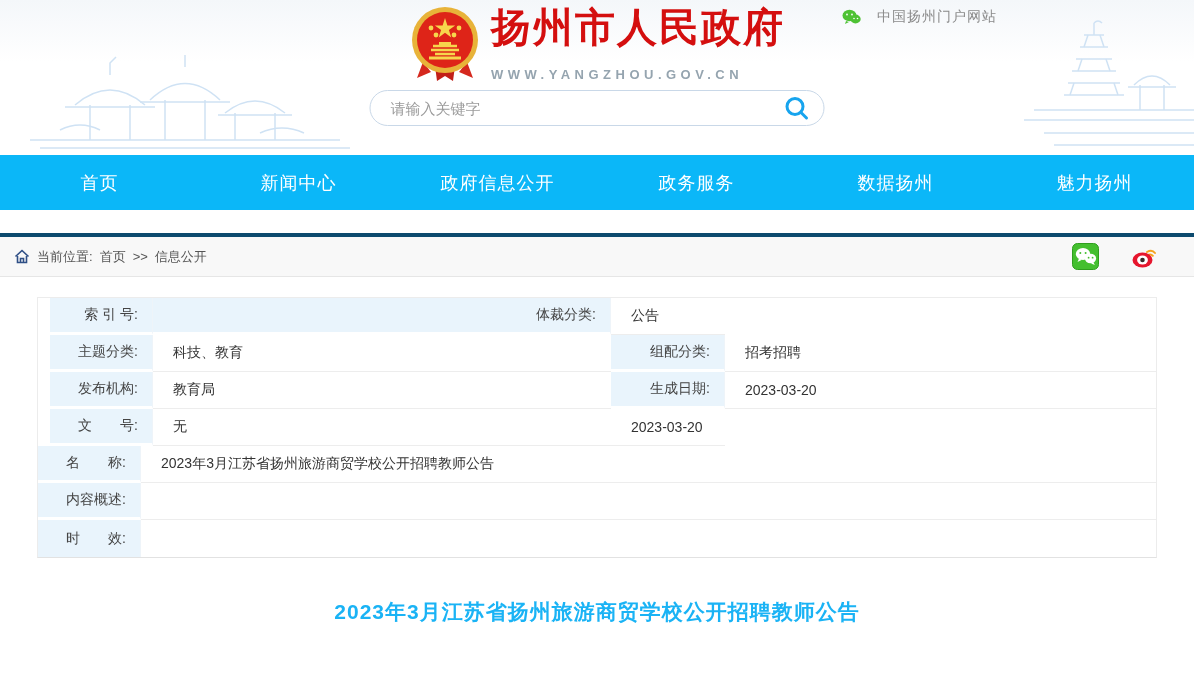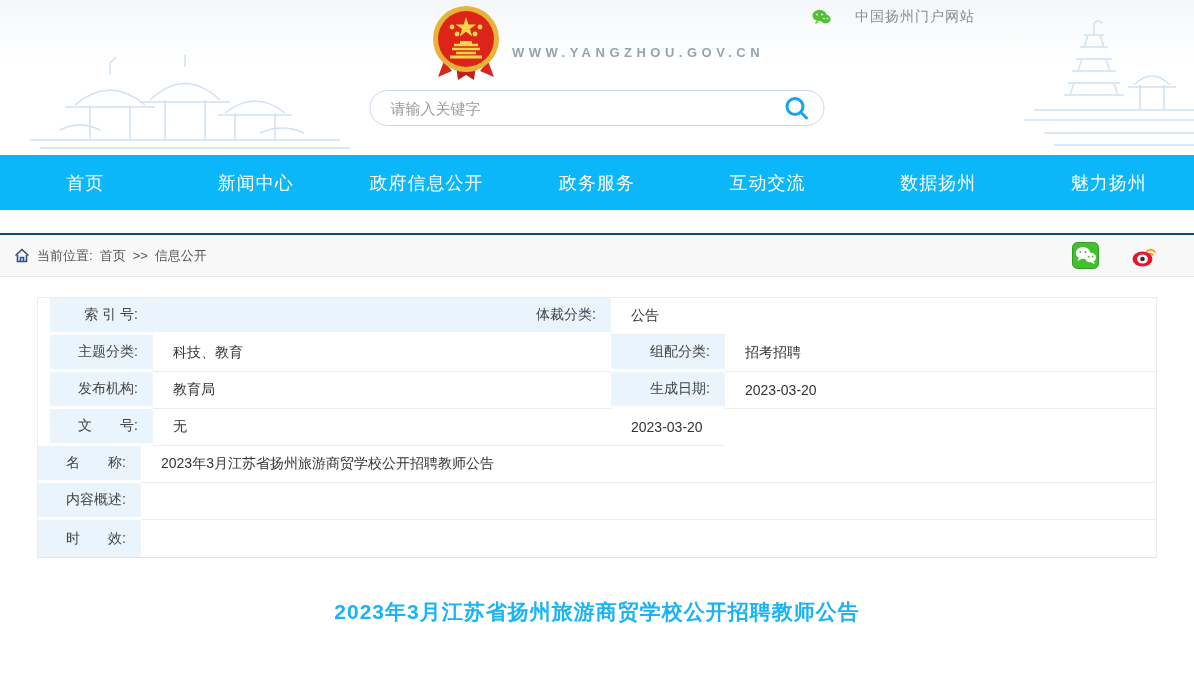--- a/index.html
+++ b/index.html
@@ -5,41 +5,41 @@
   * { margin: 0; padding: 0; box-sizing: border-box; }
   html, body { width: 1194px; background: #fff; font-family: "Liberation Sans", "DejaVu Sans", sans-serif; }
   body { position: relative; height: 674px; overflow: hidden; }
 
   
   .header { position: relative; height: 155px; background: linear-gradient(#f4f7fa, #ffffff 40%); overflow: hidden; }
   .watermark { position: absolute; pointer-events: none; }
   .wm-left  { left: 20px; top: 45px; }
   .wm-right { right: 0; top: 15px; }
 
-  .portal-tag { position: absolute; top: 8px; left: 812px; display: flex; align-items: center; gap: 24px; justify-content: flex-end; }
+  .portal-tag { position: absolute; top: 8px; left: 842px; display: flex; align-items: center; gap: 16px; justify-content: flex-end; }
   .portal-tag span.txt { font-size: 14px; color: #8a8a8a; letter-spacing: 1px; }
 
   .logo-row { position: absolute; top: 5px; left: 0; right: 0; display: flex; justify-content: center; align-items: center; gap: 10px; }
   .logo-text { display: flex; flex-direction: column; }
   .site-title { font-size: 40px; font-weight: bold; color: #d40f0f; letter-spacing: 2px; line-height: 1.1; }
   .site-url { font-size: 13px; color: #95a4af; letter-spacing: 4.5px; font-weight: bold; margin-top: 18px; }
 
   .search-bar { position: absolute; top: 90px; left: 50%; transform: translateX(-50%); width: 455px; height: 36px;
     border: 1px solid #c9d8e8; border-radius: 19px; background: #fff; display: flex; align-items: center; padding: 0 14px 0 20px; }
   .search-bar input { flex: 1; border: none; outline: none; font-size: 15px; color: #333; background: transparent; font-family: inherit; }
   .search-bar input::placeholder { color: #9b9b9b; }
   .search-btn { border: none; background: transparent; cursor: pointer; display: flex; align-items: center; }
 
   
   .nav { display: flex; height: 55px; background: #0bb7f8; align-items: stretch; }
   .nav a { flex: 1; display: flex; align-items: center; justify-content: center; color: #fff; font-size: 18px;
     text-decoration: none; letter-spacing: 1px; }
 
   
-  .crumb-bar { margin-top: 23px; height: 44px; background: #f8f8f8; border-top: 2px solid #0c4a6e; border-bottom: 1px solid #e6e6e6;
+  .crumb-bar { margin-top: 23px; height: 44px; background: #f8f8f8; border-top: 4px solid #0c4a6e; border-bottom: 1px solid #e6e6e6;
     display: flex; align-items: center; padding: 0 14px; }
   .crumb-left { display: flex; align-items: center; gap: 7px; font-size: 13px; color: #555; }
   .crumb-left a { color: #555; text-decoration: none; }
   .crumb-right { margin-left: auto; display: flex; align-items: center; gap: 32px; padding-right: 22px; }
   .share-ic { width: 27px; height: 27px; cursor: pointer; }
 
   
   .info-table { margin: 20px 37px 0; border: 1px solid #ececec; border-bottom: 1px solid #e2e2e2; }
   .trow { display: grid; grid-auto-rows: 37px; }
   .trow.two  { grid-template-columns: 103px 458px 114px 1fr; padding-left: 12px; }
@@ -97,41 +97,41 @@
       <path d="M36 12 l2.4 7.4 h7.8 l-6.3 4.6 2.4 7.4 -6.3-4.6 -6.3 4.6 2.4-7.4 -6.3-4.6 h7.8 Z" fill="#f7d64c"></path>
       <circle cx="22" cy="22" r="2.4" fill="#f7d64c"></circle>
       <circle cx="50" cy="22" r="2.4" fill="#f7d64c"></circle>
       <circle cx="27" cy="29" r="2.4" fill="#f7d64c"></circle>
       <circle cx="45" cy="29" r="2.4" fill="#f7d64c"></circle>
       <path d="M22 44 h28 M24 40 h24 M26 48 h20" stroke="#f7d64c" stroke-width="2.5"></path>
       <path d="M20 52 h32" stroke="#f7d64c" stroke-width="3"></path>
       <path d="M30 36 h12 v4 h-12 Z" fill="#f7d64c"></path>
     </svg>
     <div class="logo-text">
+      <div class="site-title">扬州市人民政府</div>
       <div class="site-url">WWW.YANGZHOU.GOV.CN</div>
     </div>
   </div>
 
   <div class="search-bar">
     <input type="text" placeholder="请输入关键字" style="">
     <button class="search-btn">
       <svg width="26" height="26" viewBox="0 0 26 26" fill="none">
         <circle cx="11.5" cy="11.5" r="8" stroke="#17a4ee" stroke-width="3"></circle>
         <line x1="17.5" y1="17.5" x2="23" y2="23" stroke="#17a4ee" stroke-width="3" stroke-linecap="round"></line>
       </svg>
     </button>
   </div>
 </div>
 
 <nav class="nav">
   <a href="#">首页</a>
   <a href="#">新闻中心</a>
   <a href="#">政府信息公开</a>
   <a href="#">政务服务</a>
-  <a href="#">互动交流</a>
   <a href="#">数据扬州</a>
   <a href="#">魅力扬州</a>
 </nav>
 
 <div class="crumb-bar">
   <div class="crumb-left">
     <svg width="16" height="15" viewBox="0 0 16 15" fill="none" stroke="#2f4f86" stroke-width="1.6">
       <path d="M1.5 7.5 L8 1.5 L14.5 7.5"></path>
       <path d="M3.5 7 V13.5 H12.5 V7"></path>
       <path d="M6.5 13.5 V9.5 H9.5 V13.5"></path>

